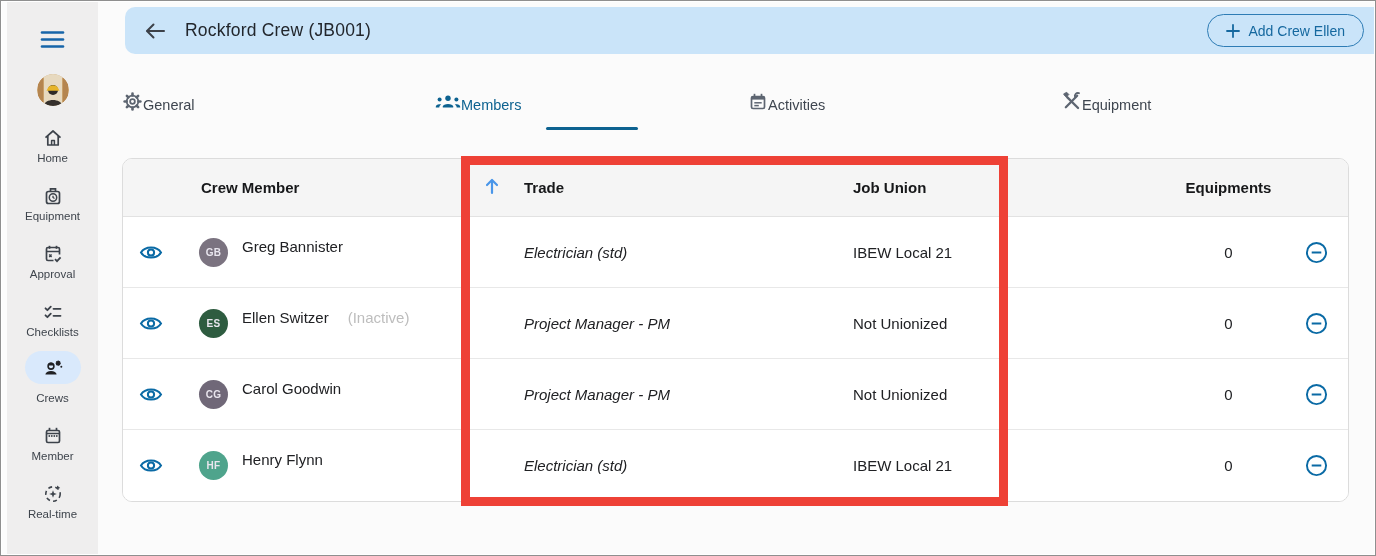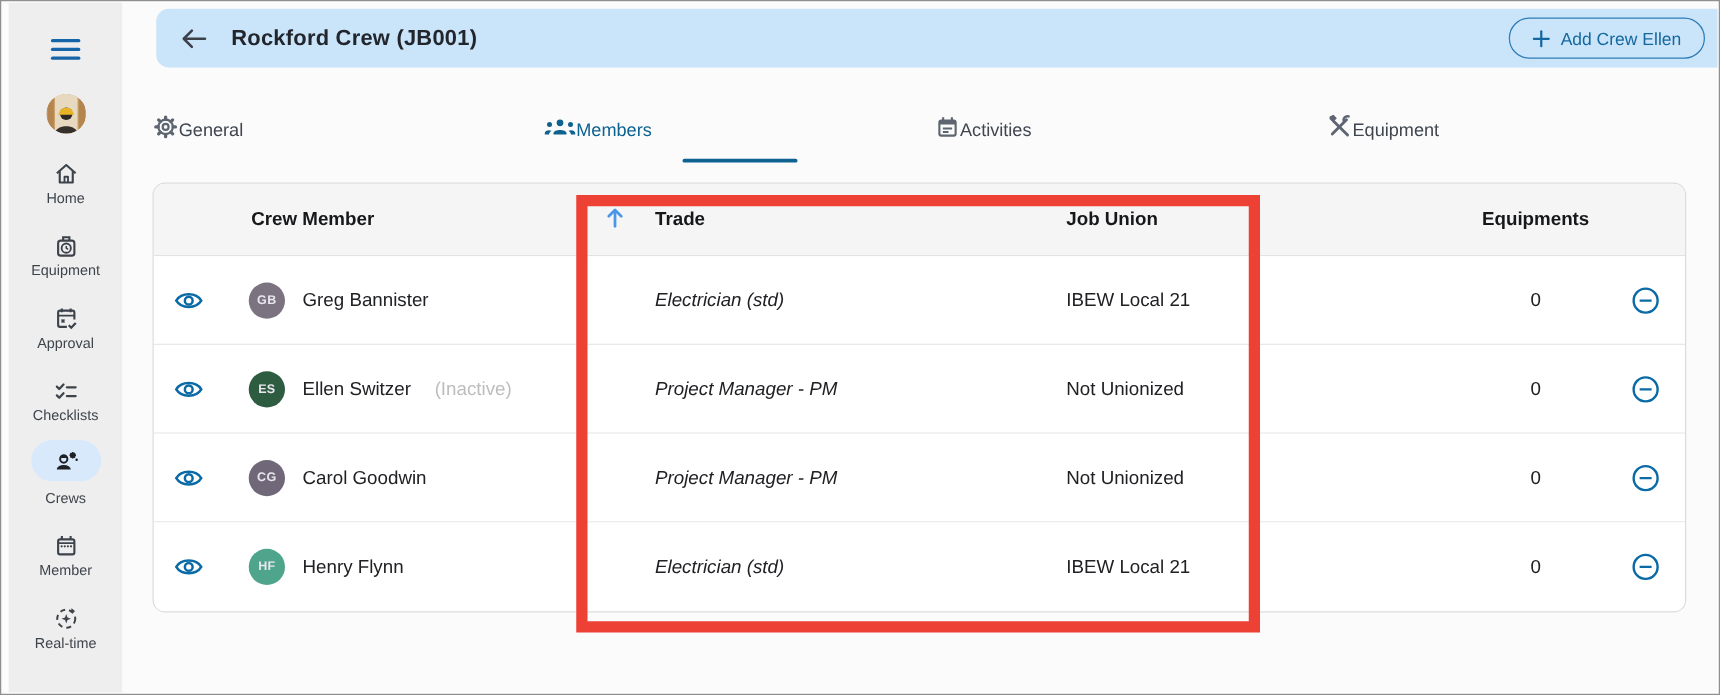--- a/index.html
+++ b/index.html
@@ -22,46 +22,46 @@
   .nav-item.active .nlabel { margin-top:8px; }
 
   
   .main { position:absolute; left:97px; right:1px; top:1px; bottom:1px; background:#fbfbfb; }
 
   .topbar { position:absolute; left:27px; right:0; top:5px; height:47px;
             background:#cae4f9; border-radius:10px 0 0 10px;
             display:flex; align-items:center; }
   .back-btn { margin-left:16px; width:28px; height:28px; display:flex; align-items:center;
               justify-content:center; cursor:pointer; }
-  .page-title { margin-left:16px; font-size:17.5px; font-weight:700; color:#22262c; letter-spacing:.2px; }
+  .page-title { margin-left:16px; font-size:17.5px; font-weight:400; color:#22262c; letter-spacing:.2px; }
   .add-btn { position:absolute; right:10px; top:7px; height:33px; padding:0 18px;
              border:1px solid #2e7cb5; border-radius:17px; background:transparent;
              color:#15689f; font-size:14px; font-weight:500; font-family:inherit;
              display:flex; align-items:center; gap:9px; cursor:pointer; }
 
   .tabs { position:absolute; left:24px; right:0; top:60px; height:68px; display:flex; }
   .tab { flex:1; display:flex; align-items:center; padding-top:11px;
          position:relative; cursor:pointer; color:#3f4650; }
   .tab .ticon { height:21px; display:flex; align-items:center; }
   .tab .tlabel { margin-top:6px; font-size:14.5px; }
   .tab.active { color:#0d6290; }
   .tab.active .tlabel { font-weight:500; }
   .tab.active::after { content:""; position:absolute; bottom:0; left:50%; margin-left:-46px;
                        width:92px; height:3px; background:#0d6290; border-radius:2px; }
 
   
-  .card { position:absolute; left:24px; top:144px; width:1227px; height:344px;
+  .card { position:absolute; left:24px; top:156px; width:1227px; height:344px;
           background:#fff; border:1px solid #dcdcdc; border-radius:10px; overflow:hidden; }
   .tgrid { display:grid; grid-template-columns:56px 274px 330px 280px 1fr 64px; align-items:center; }
   .thead { height:58px; background:#f5f5f5; border-bottom:1px solid #e2e2e2;
            font-size:15px; font-weight:700; color:#17181a; }
   .trow { height:71px; background:#fff; border-bottom:1px solid #e8e8e8; font-size:15px; color:#202124; }
   .trow:last-child { border-bottom:none; }
   .c-eye { display:flex; justify-content:center; cursor:pointer; }
-  .c-member { display:flex; align-items:center; padding-left:20px; gap:14px; }
+  .c-member { display:flex; align-items:flex-start; padding-left:20px; gap:14px; }
   .h-member { padding-left:22px; cursor:pointer; }
   .avatar { width:29px; height:29px; border-radius:50%; flex:0 0 auto;
             display:flex; align-items:center; justify-content:center;
             color:#e9e6ee; font-size:10px; font-weight:700; letter-spacing:.3px; }
   .status { color:#bdbdbd; margin-left:5px; }
   .c-trade { padding-left:71px;font-style:italic; }
   .h-trade { padding-left:31px; display:flex; align-items:center; gap:24px; cursor:pointer; }
   .c-union { padding-left:70px; }
   .h-union { cursor:pointer; }
   .c-equip { text-align:center; padding-left:110px; }

